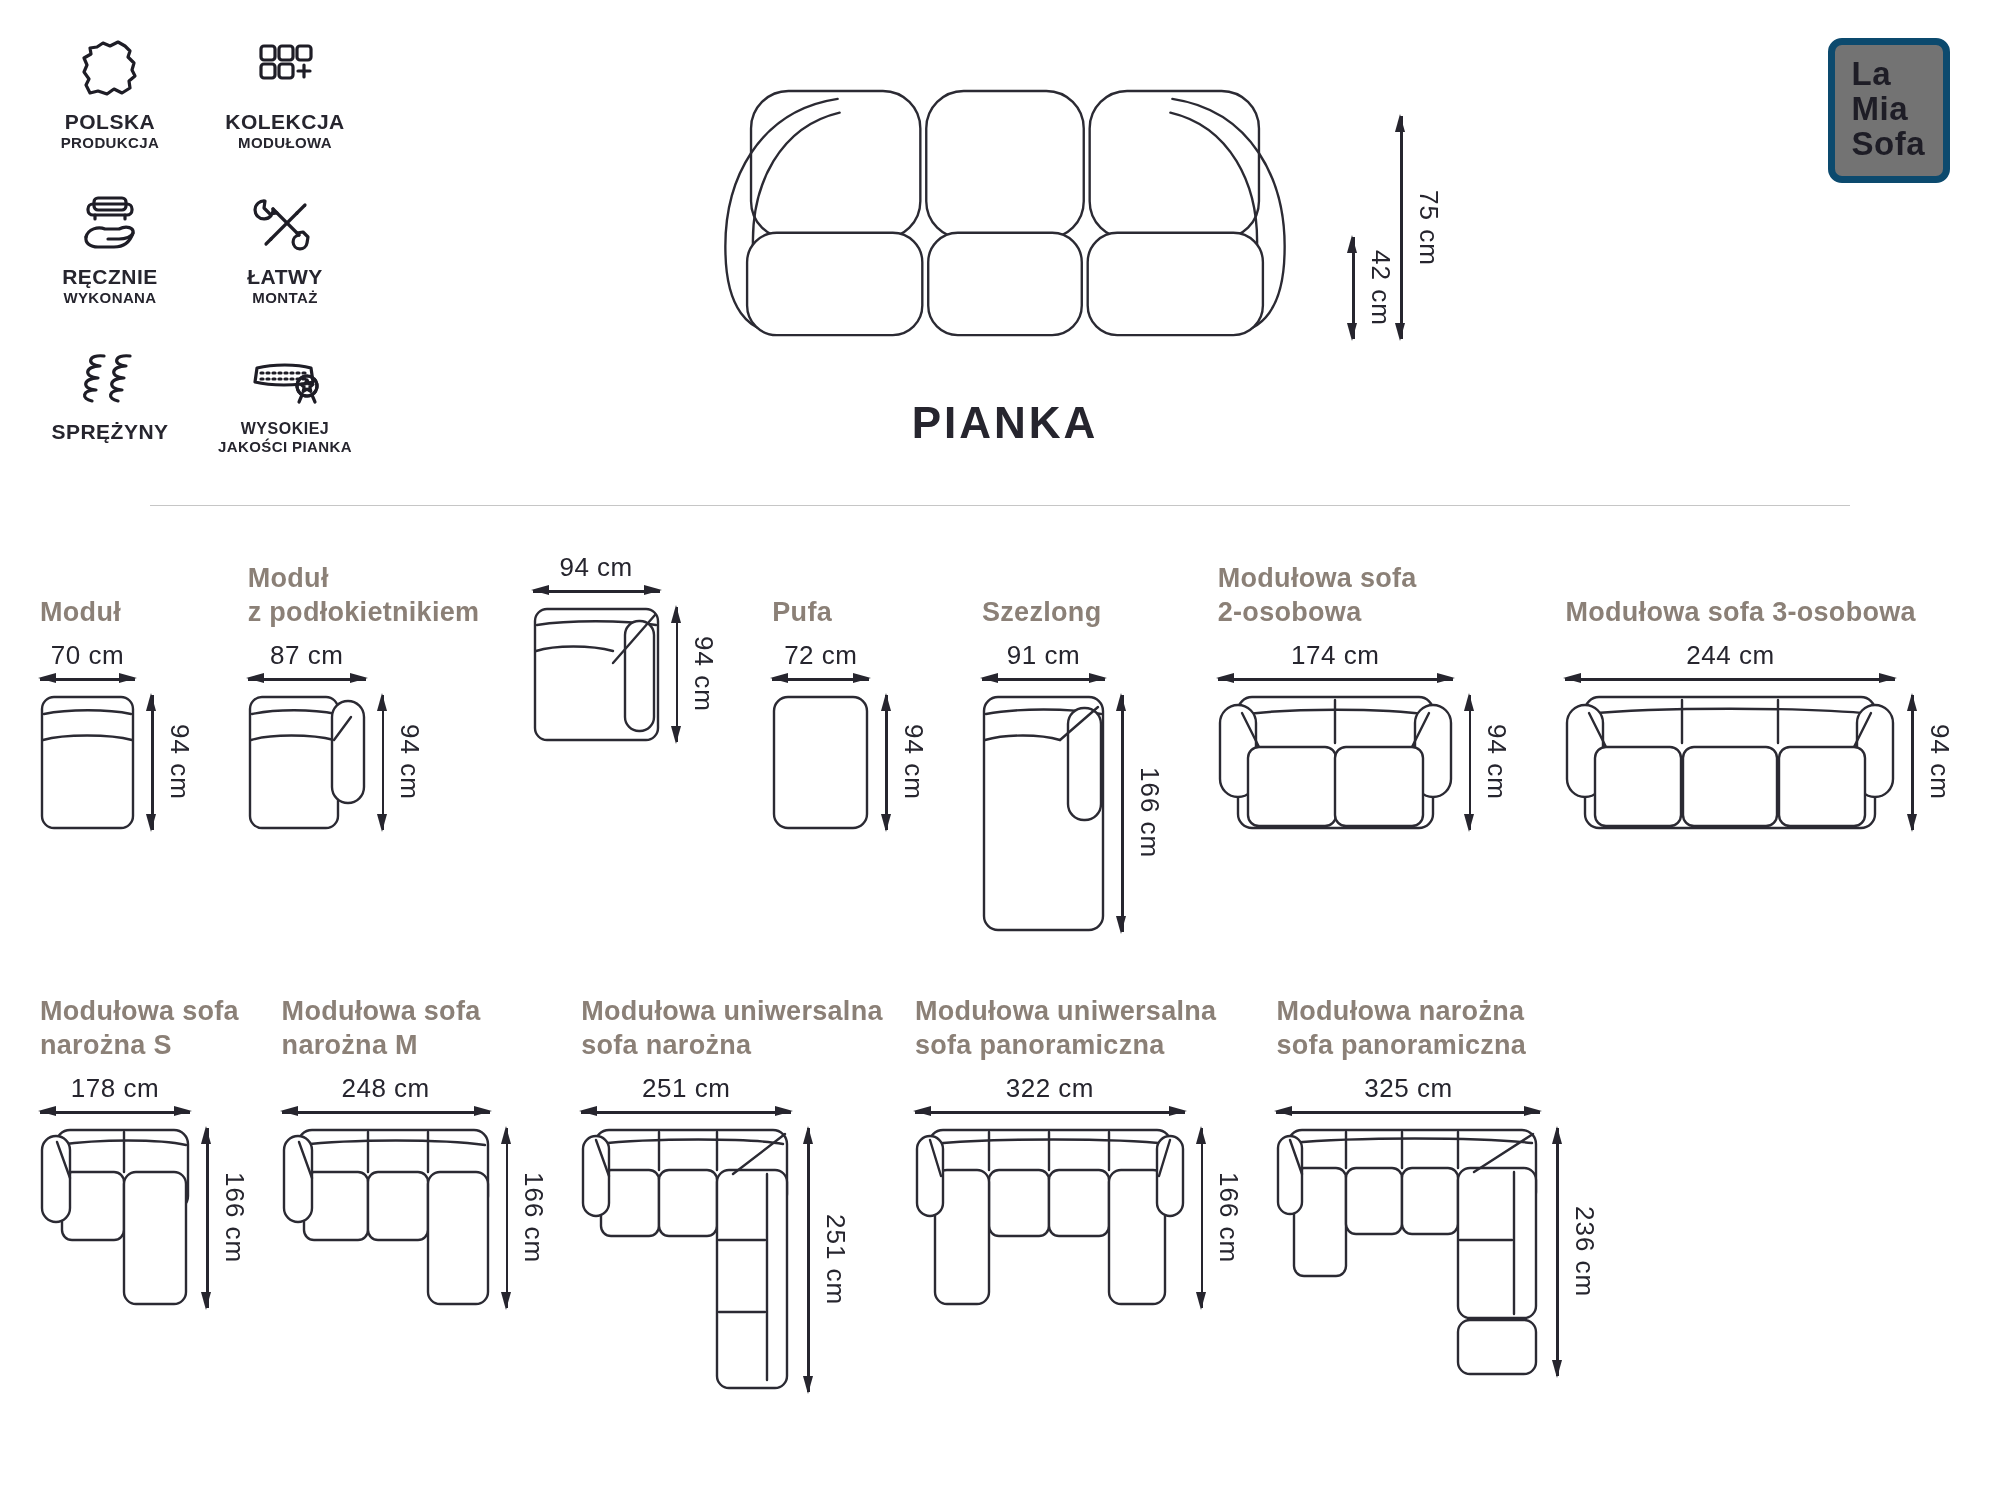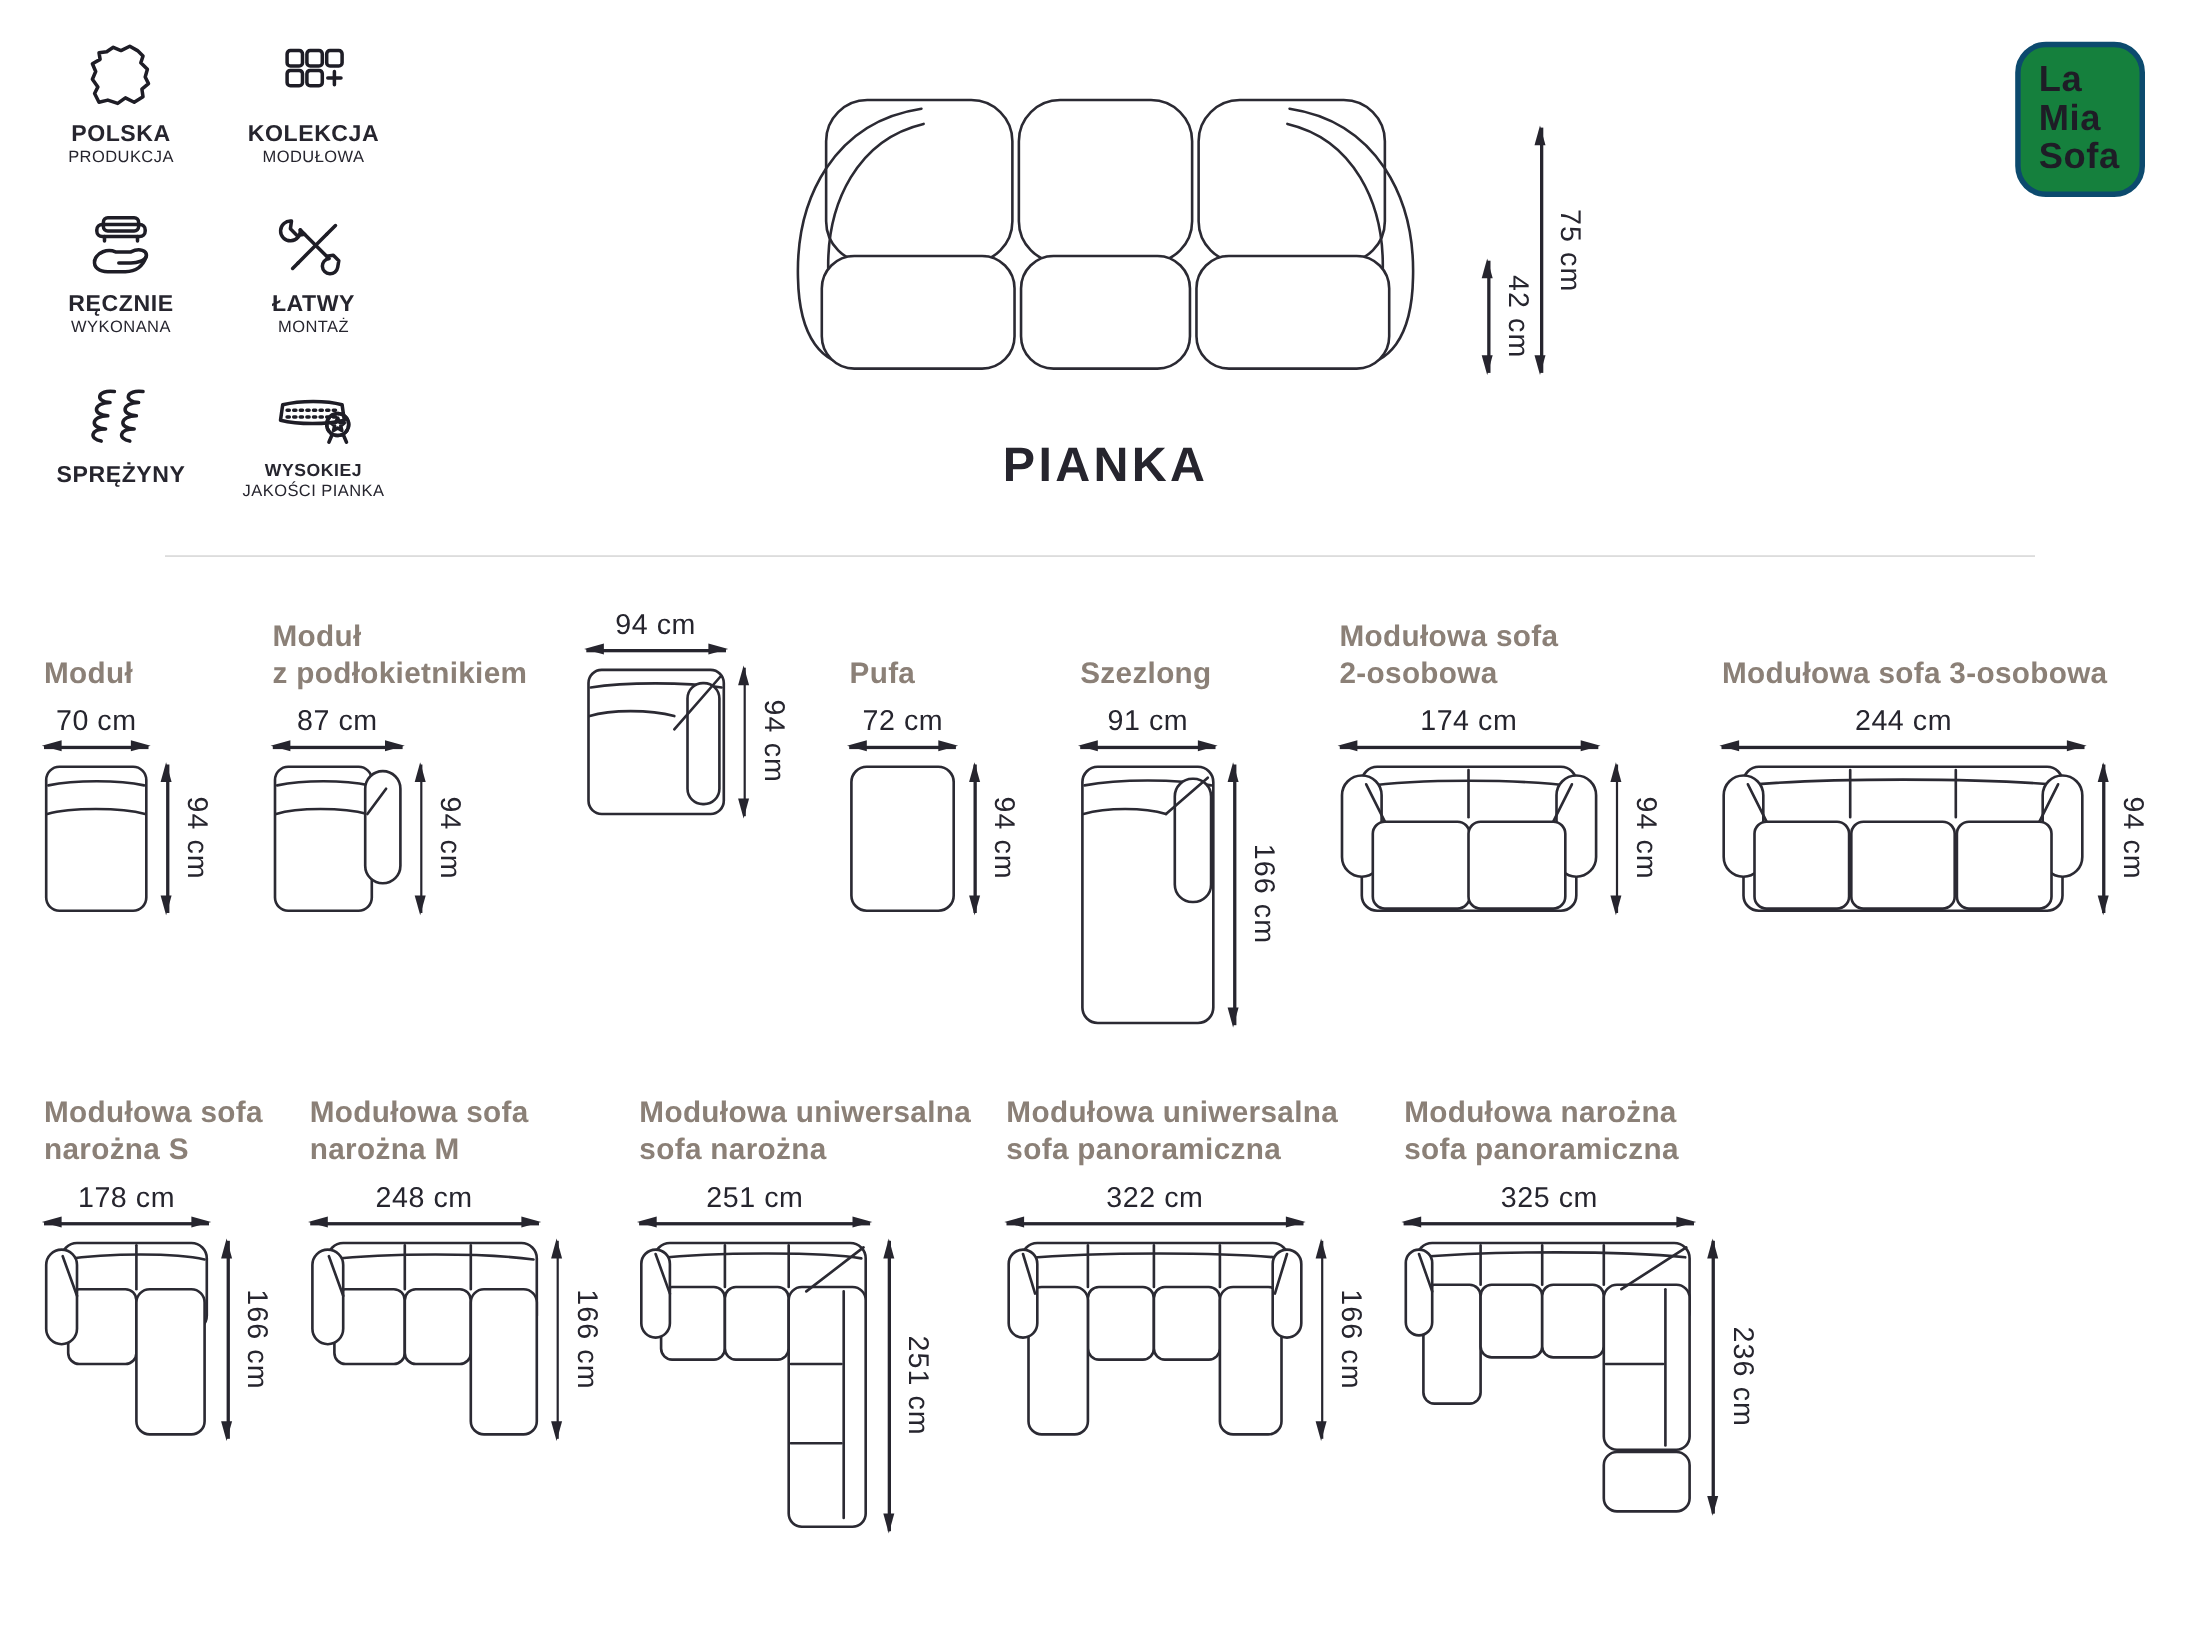--- a/index.html
+++ b/index.html
@@ -10,21 +10,21 @@
   }
   *{margin:0;padding:0;box-sizing:border-box}
   body{background:#fff;font-family:"Liberation Sans",sans-serif;color:var(--ink)}
   .page{position:relative;width:2000px;height:1500px;background:#ffffff;overflow:hidden}
 
   
   .features{position:absolute;left:30px;top:30px;display:grid;grid-template-columns:160px 170px;column-gap:10px;row-gap:34px}
   .feature{display:flex;flex-direction:column;align-items:center;text-align:center}
   .feature .icon{height:72px;display:flex;align-items:flex-end;justify-content:center;margin-bottom:8px}
   .f-primary{font-size:21px;font-weight:700;letter-spacing:.5px;color:var(--ink)}
-  .f-secondary{font-size:15px;font-weight:400;letter-spacing:.4px;color:var(--ink)}
+  .f-secondary{font-size:15px;font-weight:700;letter-spacing:.4px;color:var(--ink)}
   .f-small .f-primary{font-size:16px}
   .feat-svg *{stroke:#1e1d26;stroke-width:3.2;fill:none;stroke-linecap:round;stroke-linejoin:round}
 
   
   .hero-svg{position:absolute;left:690px;top:85px}
   .hero-svg *{stroke:var(--line);stroke-width:2.6;fill:none;stroke-linecap:round;stroke-linejoin:round}
   .hero-svg .f{fill:#fff}
   .hero-title{position:absolute;left:690px;top:398px;width:630px;text-align:center;
     font-size:44px;font-weight:600;letter-spacing:3px;color:var(--ink)}
 
@@ -33,22 +33,22 @@
   .vdim .varrow::before{content:"";position:absolute;top:-2px;left:-4.6px;width:0;height:0;
     border:5.8px solid transparent;border-top:0;border-bottom:18px solid var(--ink)}
   .vdim .varrow::after{content:"";position:absolute;bottom:-2px;left:-4.6px;width:0;height:0;
     border:5.8px solid transparent;border-bottom:0;border-top:18px solid var(--ink)}
   .vdim .vtxt{writing-mode:vertical-rl;font-size:26px;color:var(--ink);letter-spacing:1px}
 
   .hero-dim-42{left:1352px;top:237px;height:102px}
   .hero-dim-75{left:1400px;top:116px;height:223px}
 
   
-  .logo{position:absolute;top:38px;right:50px;border:5px solid #0c4a6e;border-radius:28px;
-    padding:12px 18px 14px 16px;background:#15803d}
+  .logo{position:absolute;top:38px;right:50px;border:7px solid #0c4a6e;border-radius:14px;
+    padding:12px 18px 14px 16px;background:#737373}
   .logo span{display:block;font-size:33px;line-height:1.06;font-weight:700;letter-spacing:.5px;color:#1e1d26}
 
   
   .divider{position:absolute;left:150px;right:150px;top:505px;border-top:1.5px solid var(--divider)}
 
   
   .mrow{position:absolute;display:flex;justify-content:space-between;align-items:flex-start}
   .row1{left:40px;top:552px;width:1915px}
   .row2{left:40px;top:985px;width:1560px}
 

